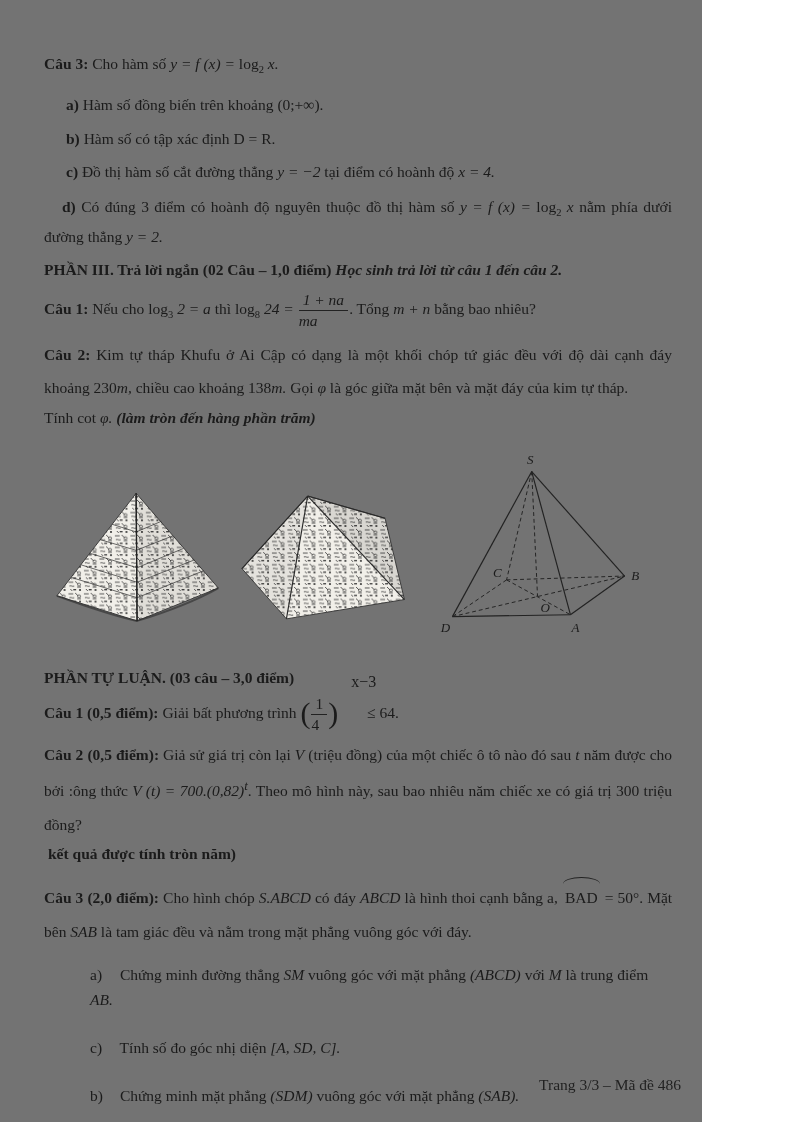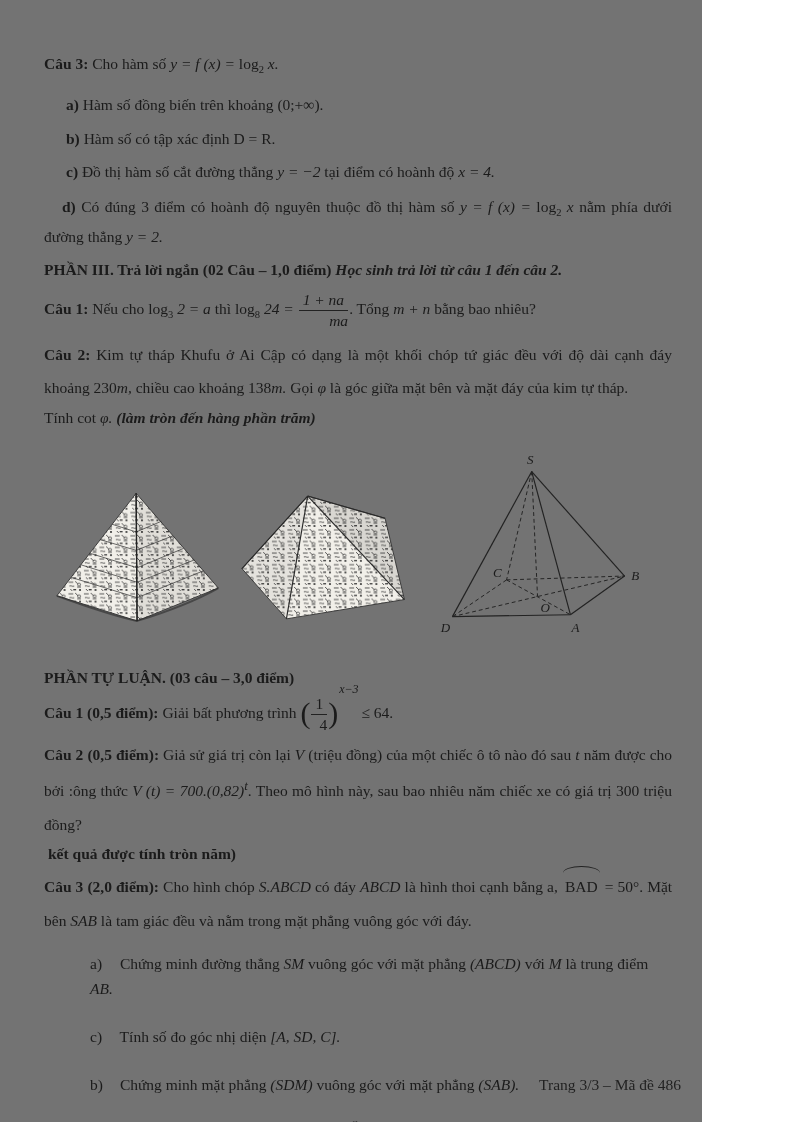--- a/index.html
+++ b/index.html
@@ -23,35 +23,35 @@
   .stem{margin-bottom:15px;}
   .opt{padding-left:22px;margin-bottom:10px;line-height:1.5;}
   .d-para{margin-bottom:8px;line-height:1.75;text-align:justify;}
   .sec-head{margin:2px 0 10px 0;line-height:1.5;}
   .q1-line{margin-bottom:8px;line-height:1.4;}
   .q2-para{line-height:2.15;text-align:justify;margin-bottom:2px;}
   .cot-line{margin-bottom:4px;line-height:1.6;}
   .essay-head{margin:10px 0 8px 0;}
   .essay-q1{margin-bottom:4px;line-height:1.4;}
   .essay-para{line-height:2.2;text-align:justify;}
-  .note-line{margin:0 0 1px 0;padding-left:4px;line-height:1.6;}
+  .note-line{margin:0 0 12px 0;padding-left:4px;line-height:1.6;}
   .essay-items{padding-left:46px;}
   .item{margin-bottom:23px;line-height:1.6;}
   .item .ilbl{display:inline-block;width:26px;}
   .het-line{text-align:center;margin-top:4px;letter-spacing:0.5px;}
   .footer{position:absolute;right:21px;bottom:28px;font-size:15.5px;color:#222;}
 
   
-  .frac{display:inline-block;text-align:right;vertical-align:middle;line-height:1.15;padding:0 1px;}
+  .frac{display:inline-block;text-align:left;vertical-align:middle;line-height:1.15;padding:0 1px;}
   .frac .num{display:block;border-bottom:1.4px solid #222;padding:0 4px 1px;}
   .frac .den{display:block;padding-top:1px;}
   .frac.ital{font-style:italic;}
   
   .bp{font-size:30px;line-height:0.9;vertical-align:middle;position:relative;top:-2px;font-weight:400;}
-  .pexp{font-size:12px;font-style:italic;position:relative;top:-1.55em;left:1px;}
+  .pexp{font-size:16px;position:relative;top:-1.55em;left:13px;}
   
   .ang{position:relative;display:inline-block;padding:2px 3px 0;}
   .ang::before{content:"";position:absolute;left:1px;right:1px;top:-2px;height:6px;
     border-top:1.7px solid #222;border-radius:50% 50% 0 0 / 100% 100% 0 0;}
   
   .figure-row{display:flex;align-items:flex-start;margin:16px 0 6px 0;height:212px;}
   .photo-left{margin:38px 0 0 8px;}
   .photo-right{margin:32px 0 0 14px;}
   .diagram{margin:0 0 0 16px;}
   .fig-label{font-style:italic;font-size:13.5px;fill:#1b1b1b;font-family:"Liberation Serif",serif;}

